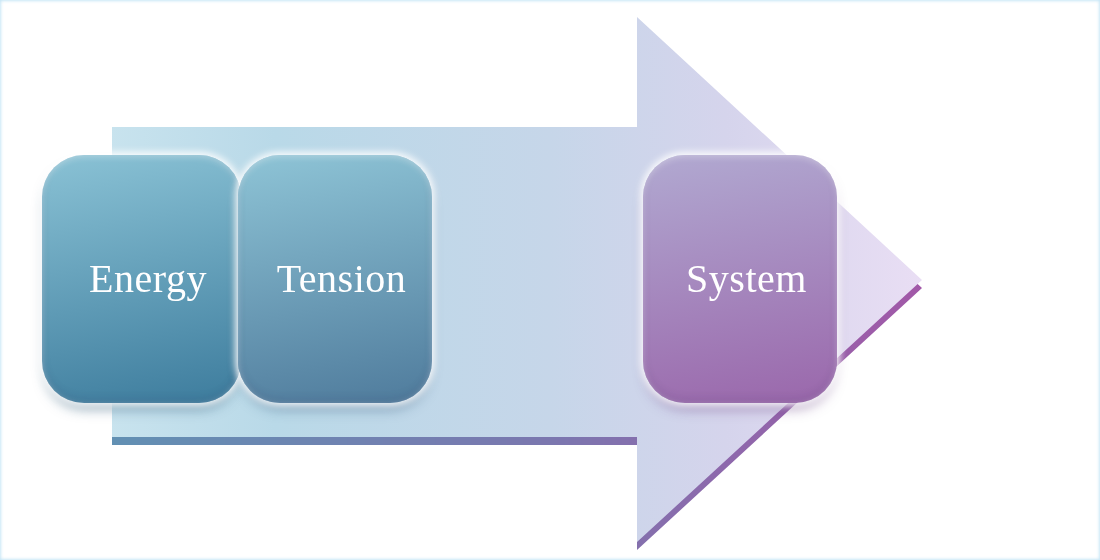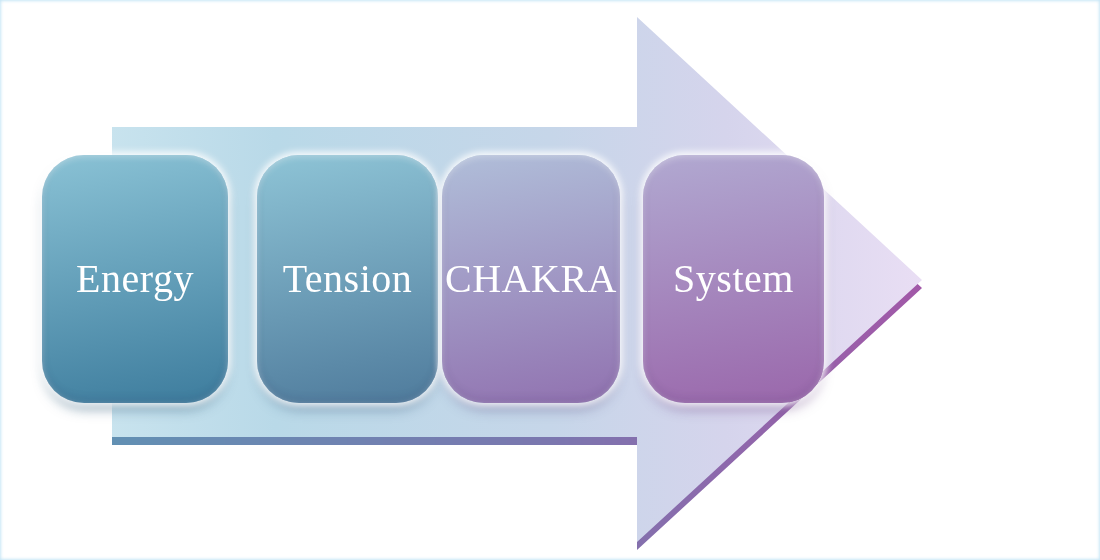--- a/index.html
+++ b/index.html
@@ -48,23 +48,24 @@
   .step-box {
     position: absolute;
     top: 155px;
     height: 248px;
     border-radius: 42px;
     z-index: 3;
     display: flex;
     align-items: center;
     justify-content: center;
     text-align: center;
+    padding-left: 13px;
   }
   .box-0 { left: 42px;  width: 186px; }
-  .box-1 { left: 257px; width: 181px; }
+  .box-1 { left: 238px; width: 181px; }
   .box-2 { left: 442px; width: 178px; }
   .box-3 { left: 643px; width: 181px; }
   .box-4 { left: 838px; width: 184px; }
 
   .step-label {
     color: #ffffff;
     font-size: 40px;
     line-height: 0.95;
     letter-spacing: 0.5px;
     padding: 0 5px;
@@ -81,22 +82,19 @@
   <div class="arrow-layer arrow-main" style="background: linear-gradient(90deg, rgb(200, 227, 238) 10%, rgb(185, 217, 232) 25%, rgb(198, 214, 233) 50%, rgb(213, 212, 236) 66%, rgb(233, 222, 244) 84%);"></div>
 
   <div class="step-box box-0" style="background: linear-gradient(170deg, rgb(138, 194, 213) 0%, rgb(61, 124, 157) 100%); box-shadow: rgba(255, 255, 255, 0.35) 0px 2px 6px inset, rgba(30, 20, 70, 0.1) 0px -4px 10px inset, rgba(255, 255, 255, 0.9) 0px 0px 7px 3px, rgba(23, 72, 105, 0.55) 0px 9px 13px -4px;">
     <span class="step-label">Energy</span>
   </div>
 
   <div class="step-box box-1" style="background: linear-gradient(170deg, rgb(142, 196, 214) 0%, rgb(79, 123, 156) 100%); box-shadow: rgba(255, 255, 255, 0.35) 0px 2px 6px inset, rgba(30, 20, 70, 0.1) 0px -4px 10px inset, rgba(255, 255, 255, 0.9) 0px 0px 7px 3px, rgba(30, 70, 110, 0.5) 0px 9px 13px -4px;">
     <span class="step-label">Tension</span>
   </div>
 
-  <div class="step-box box-2" style="background: linear-gradient(170deg, rgb(176, 190, 217) 0%, rgb(145, 114, 176) 100%); box-shadow: rgba(255, 255, 255, 0.35) 0px 2px 6px inset, rgba(30, 20, 70, 0.1) 0px -4px 10px inset, rgba(255, 255, 255, 0.9) 0px 0px 7px 3px, rgba(70, 60, 120, 0.5) 0px 9px 13px -4px;">
-    <span class="step-label">CHAKRA</span>
-  </div>
 
   <div class="step-box box-3" style="background: linear-gradient(170deg, rgb(177, 169, 209) 0%, rgb(154, 103, 171) 100%); box-shadow: rgba(255, 255, 255, 0.35) 0px 2px 6px inset, rgba(30, 20, 70, 0.1) 0px -4px 10px inset, rgba(255, 255, 255, 0.9) 0px 0px 7px 3px, rgba(90, 45, 120, 0.5) 0px 9px 13px -4px; justify-content: center;">
     <span class="step-label">System</span>
   </div>
 
 
 </div>
 
 </body></html>

